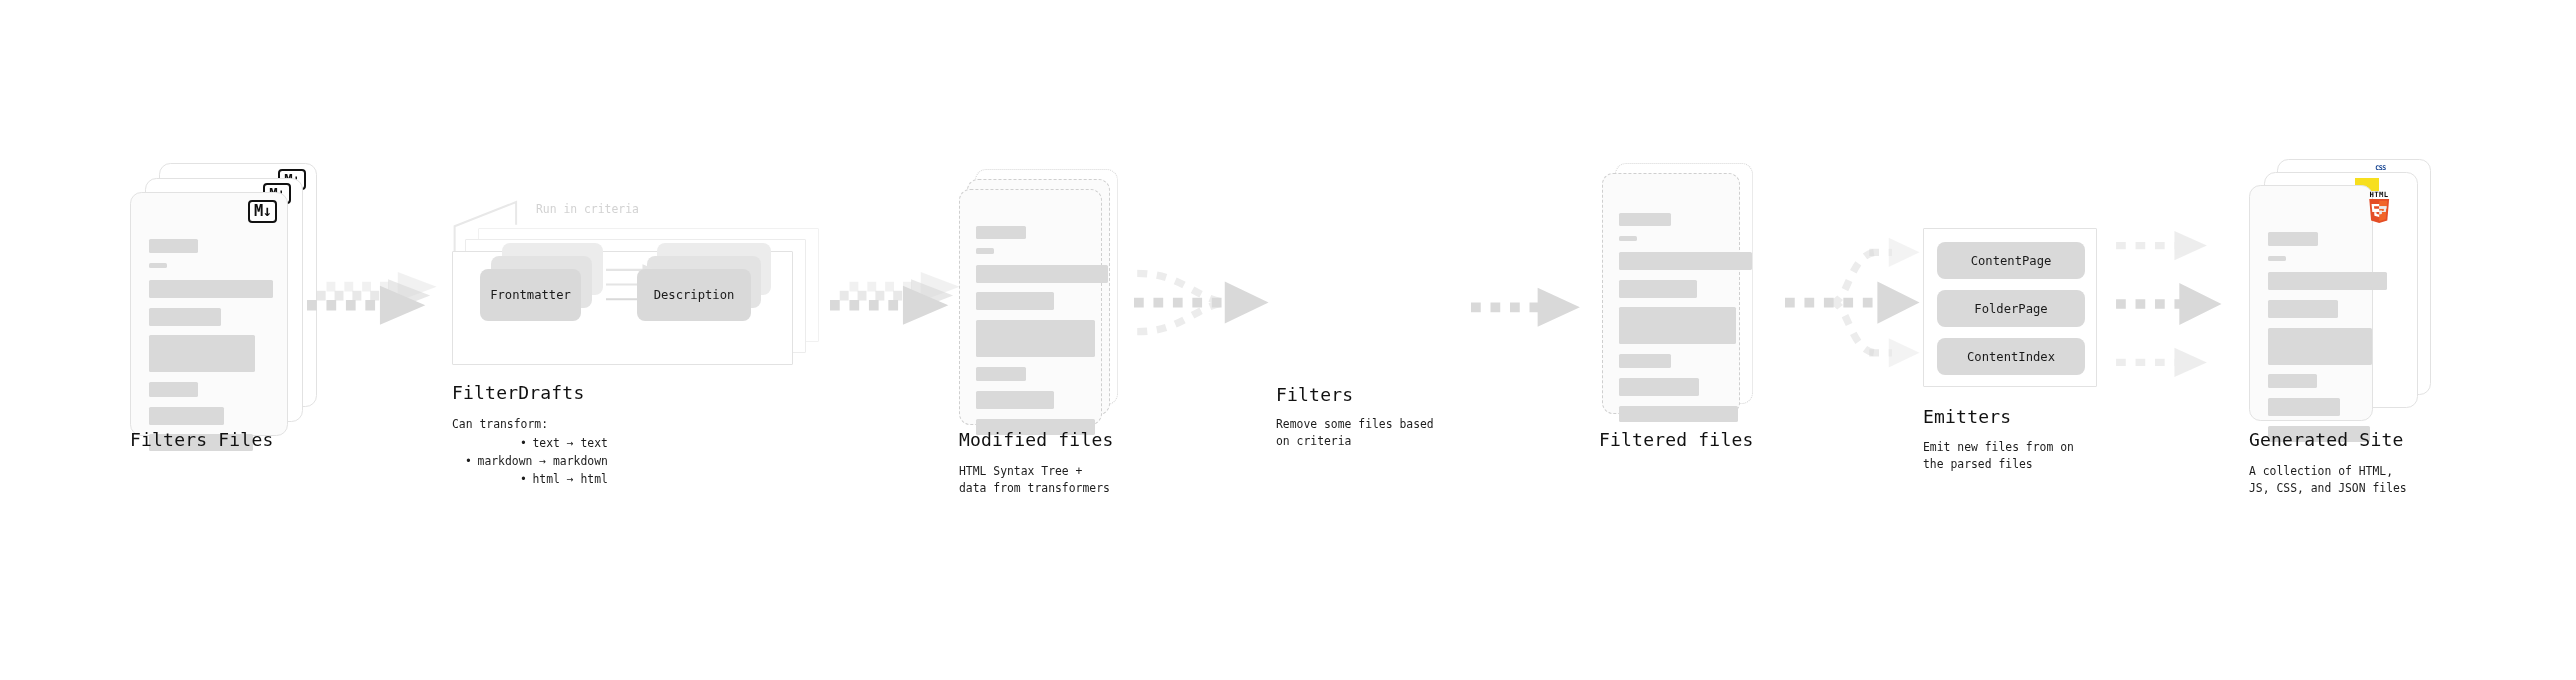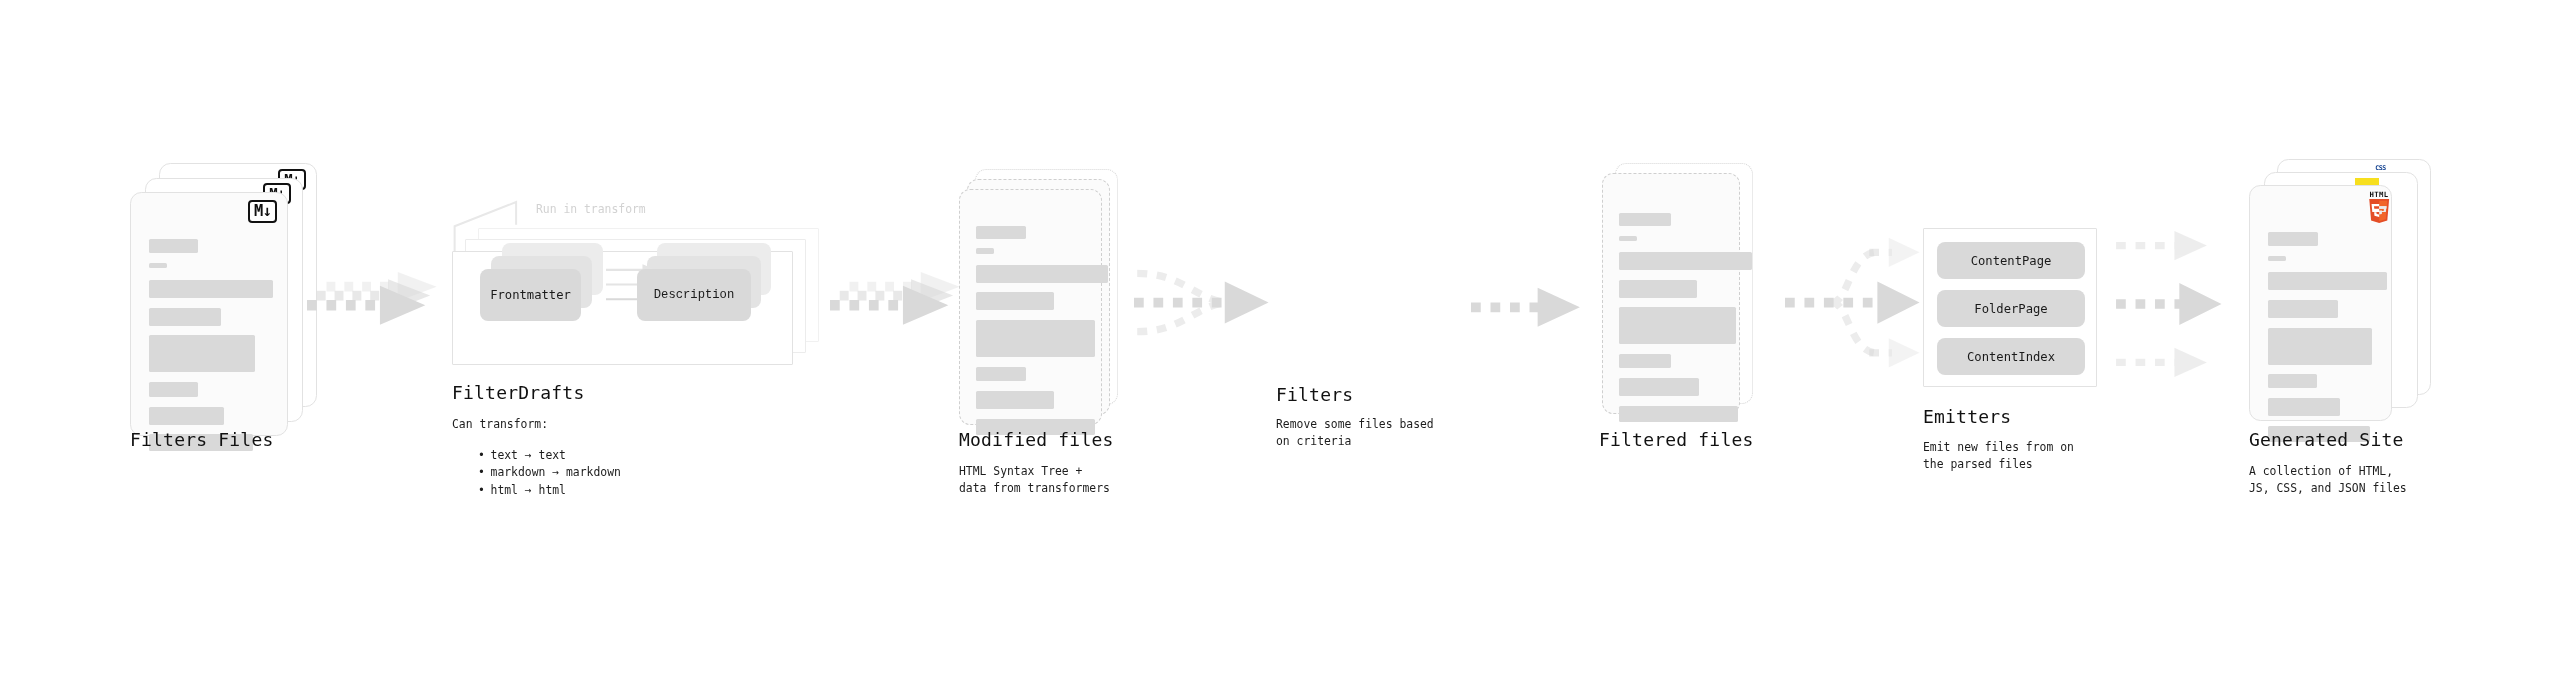--- a/index.html
+++ b/index.html
@@ -140,23 +140,24 @@
     color: #d2d2d2;
     white-space: nowrap;
   }
   .bullets {
     position: absolute;
     font-size: 11.4px;
     line-height: 1.55;
     color: #1d1d1d;
   }
   .bullets ul {
-    margin: 13px;
+    margin: 0;
     padding-left: 13px;
     list-style: none;
+    text-align: right;
   }
   .bullets li::before {
     content: "\2022";
     margin-right: 5.7px;
   }
   .bullets-head { margin-bottom: 1.6px; }
 
   svg { display: block; overflow: visible; }
 </style>
 </head>
@@ -208,21 +209,21 @@
         <polygon points="90,22 146,46 90,70" fill="#d9d9d9"></polygon>
       </g>
     </svg>
   </div>
 
   <div class="node" style="left:453px; top:197px;">
     <svg width="89" height="57" viewBox="0 0 110 70">
       <path d="M2,68 L2,36 L78,6 L78,34" fill="none" stroke="#e8e8e8" stroke-width="2.5"></path>
     </svg>
   </div>
-  <div class="note" style="left:536px; top:202px;">Run in transform</div>
+  <div class="note" style="left:536px; top:202px;">Run in criteria</div>
 
   <div class="node" style="left:452px; top:228px; width:374px; height:130px;">
 
     <div class="group-box" style="left:26px; top:0px; width:341px; height:114px; border-color:#f1f1f1;"></div>
     <div class="group-box" style="left:13px; top:11.4px; width:341px; height:114px; border-color:#ececec;"></div>
     <div class="group-box" style="left:0px; top:23px; width:341px; height:114px; border-color:#e2e2e2;">
     </div>
 
     <div class="pill faded-2" style="left:50px; top:14.6px; width:101px; height:52px;"></div>
     <div class="pill faded-1" style="left:39px; top:28px; width:101px; height:52px;"></div>
@@ -238,21 +239,21 @@
             <polygon points="46,19 58,24 46,29"></polygon>
         </g>
         <g stroke="#d9d9d9" stroke-width="2.5" fill="#d9d9d9">
           <line x1="0" y1="42" x2="48" y2="42"></line>
             <polygon points="46,37 58,42 46,47"></polygon>
         </g>
       </svg>
     </div>
 
     <div class="pill" style="left:28px; top:41px; width:101px; height:52px;">Frontmatter</div>
-    <div class="pill" style="left:185px; top:41px; width:114px; height:52px;font-family:Liberation Mono, monospace;">Description</div>
+    <div class="pill" style="left:185px; top:41px; width:114px; height:52px;">Description</div>
   </div>
 
   <div class="title" style="left:452px; top:382px;">FilterDrafts</div>
   <div class="bullets" style="left:452px; top:416px;">
     <div class="bullets-head">Can transform:</div>
     <ul>
       <li>text → text</li>
       <li>markdown → markdown</li>
       <li>html → html</li>
     </ul>
@@ -401,21 +402,21 @@
     </svg>
   </div>
 
   <div class="card-stack" style="left:2249px; top:159px; width:195px; height:284px;">
     <div class="card ghost" style="left:28px; top:0px; width:154px; height:236px;"></div>
     <div class="badge css-badge" style="left:120px; top:4.9px; width:23px; height:11.4px; line-height:9.8px;">CSS</div>
 
     <div class="card ghost" style="left:14.6px; top:13px; width:154px; height:236px;"></div>
     <div class="badge js-badge" style="left:106px; top:18.7px; width:24.4px; height:13px;"></div>
 
-    <div class="card" style="left:0px; top:26px; width:143px; height:236px;">
+    <div class="card" style="left:0px; top:26px; width:124px; height:236px;">
       <div class="badge html5-badge" style="left:115px; top:4.9px; width:28px; height:34px;">
         <div class="html5-word">HTML</div>
         <svg width="24.4" height="26" viewBox="0 0 30 34" style="margin:0.8px auto 0;">
           <path d="M2,0 L28,0 L25.6,28 L15,31.4 L4.4,28 Z" fill="#e44d26"></path>
           <path d="M15,2.4 L15,29.2 L23.6,26.4 L25.6,2.4 Z" fill="#f16529"></path>
           <path d="M15,12.6 L8.6,12.6 L8.2,9.6 L15,9.6 L15,6.6 L5,6.6 L6,17 L15,17 Z" fill="#ffffff"></path>
           <path d="M15,20.4 L11.6,19.5 L11.4,17.2 L8.4,17.2 L8.8,21.8 L15,23.5 Z" fill="#ffffff"></path>
           <path d="M15,12.6 L15,9.6 L24.8,9.6 L24.4,12.6 Z M15,17 L15,20.4 L18.4,19.5 L18.8,15.2 L15,15.2 L15,17 Z" fill="#ebebeb"></path>
           <path d="M14.9,17 L23.7,17 L24.4,9.6 L14.9,9.6 L14.9,12.6 L21.2,12.6 L20.9,15.6 L14.9,15.6 Z" fill="#ebebeb"></path>
         </svg>

